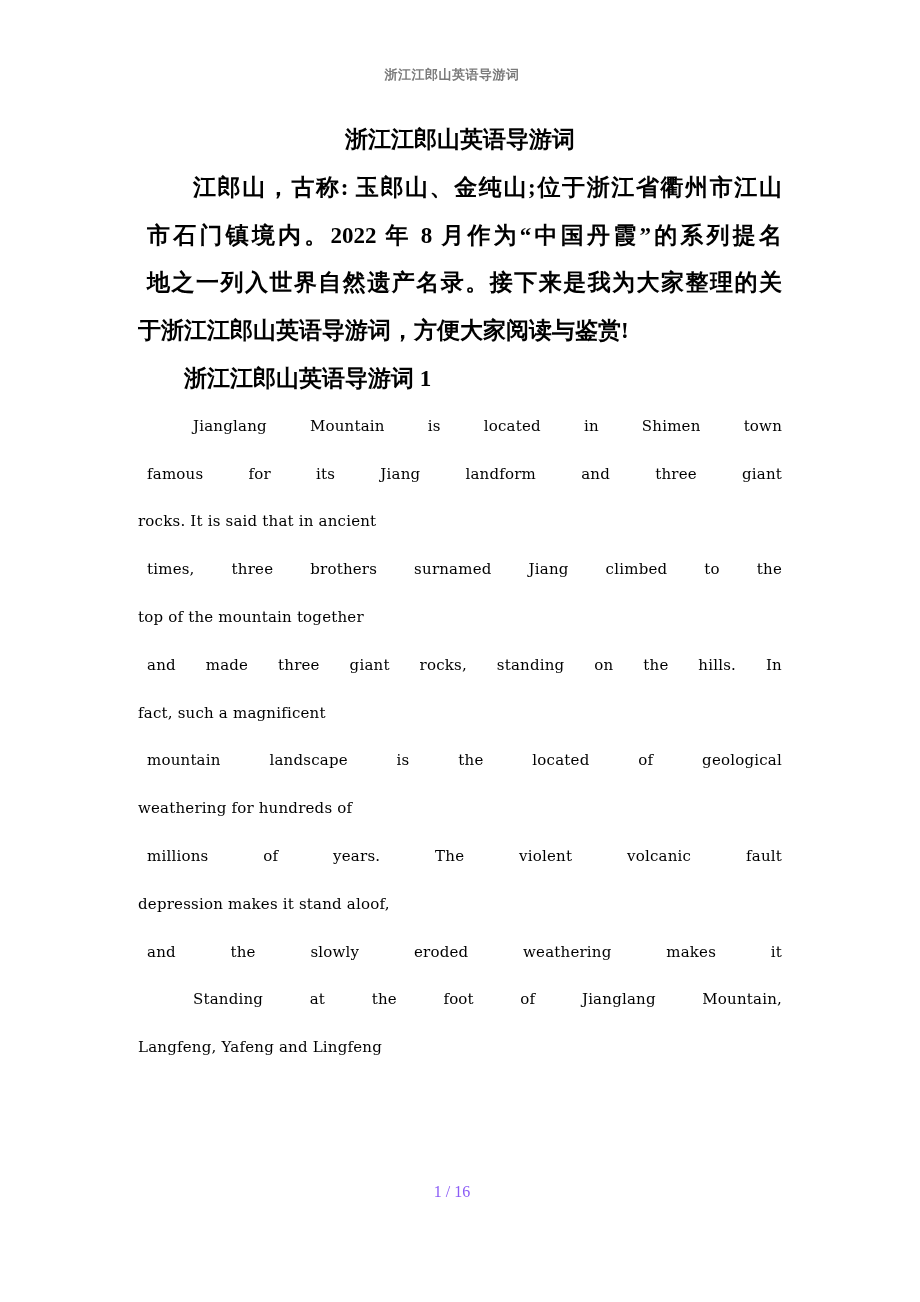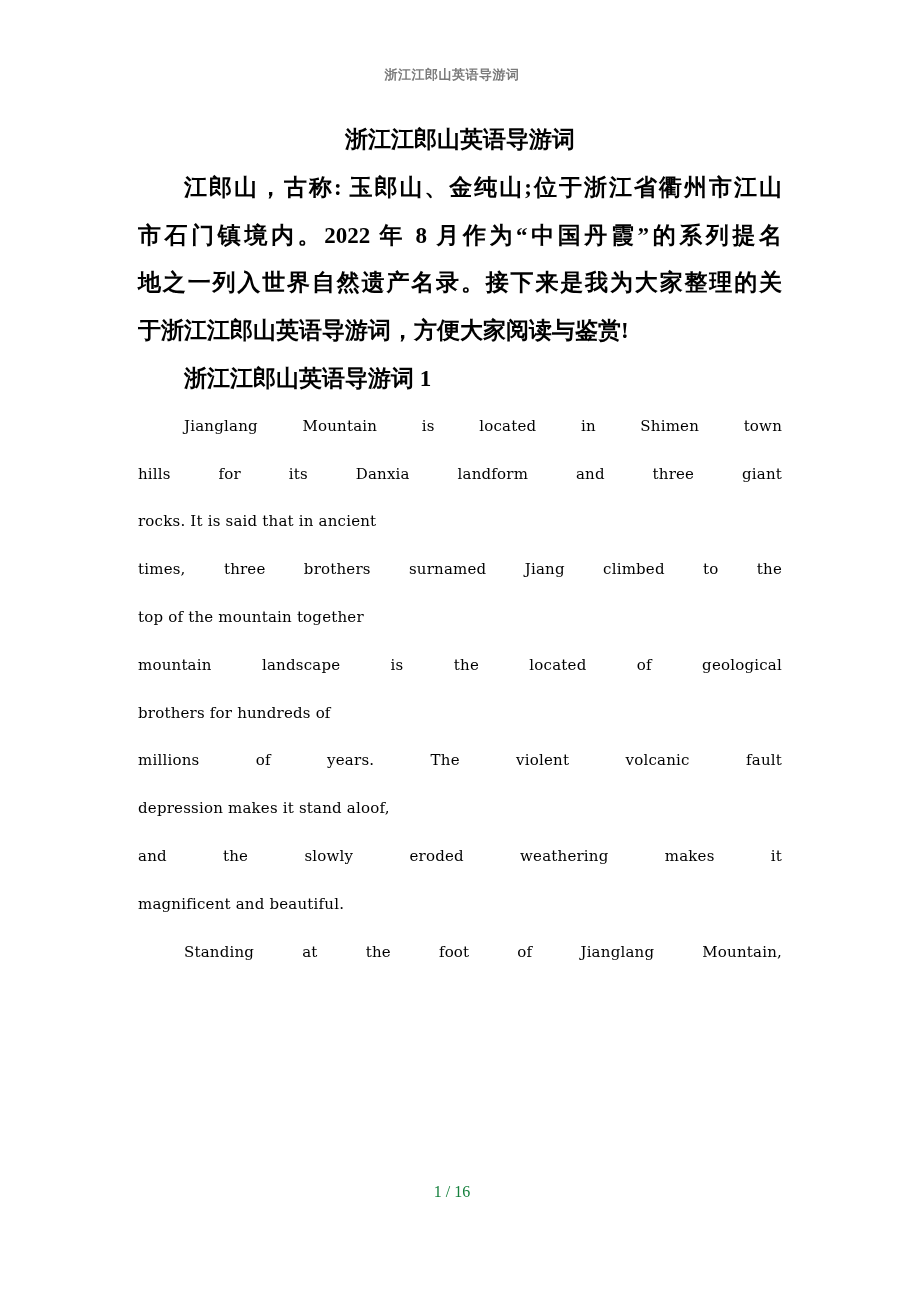--- a/index.html
+++ b/index.html
@@ -47,34 +47,35 @@
     font-family: "Liberation Serif", serif;
   }
   .en {
     font-family: "DejaVu Serif", serif;
     font-size: 15px;
     letter-spacing: 0.2px;
   }
   .just {
     text-align: justify;
     text-align-last: justify;
+    margin-left: 9px;
   }
   .indent {
     padding-left: 46px;
   }
   .footer {
     position: absolute;
     top: 1168px;
     left: 0;
     width: 100%;
     text-align: center;
     font-family: "Liberation Serif", serif;
     font-size: 16px;
     line-height: 47.8px;
-    color: #15803d;
+    color: #8b5cf6;
   }
 </style>
 </head>
 <body>
 
 <div class="page">
 
   <div class="header">
     <span>浙江江郎山英语导游词</span>
   </div>
@@ -90,47 +91,51 @@
       <div class="line zh">于浙江江郎山英语导游词，方便大家阅读与鉴赏!</div>
     </div>
 
     <div class="line zh indent">浙江江郎山英语导游词 1</div>
 
     <div>
       <div class="line en just indent">Jianglang Mountain is located in Shimen town</div>
     </div>
 
     <div>
-      <div class="line en just">hills for its Danxia landform and three giant</div>
+      <div class="line en just">famous for its Jiang landform and three giant</div>
       <div class="line en">rocks. It is said that in ancient</div>
     </div>
 
     <div>
       <div class="line en just">times, three brothers surnamed Jiang climbed to the</div>
       <div class="line en">top of the mountain together</div>
     </div>
 
+    <div>
+      <div class="line en just">and made three giant rocks, standing on the hills. In</div>
+      <div class="line en">fact, such a magnificent</div>
+    </div>
 
     <div>
       <div class="line en just">mountain landscape is the located of geological</div>
-      <div class="line en">brothers for hundreds of</div>
+      <div class="line en">weathering for hundreds of</div>
     </div>
 
     <div>
       <div class="line en just">millions of years. The violent volcanic fault</div>
       <div class="line en">depression makes it stand aloof,</div>
     </div>
 
     <div>
       <div class="line en just">and the slowly eroded weathering makes it</div>
-      <div class="line en">magnificent and beautiful.</div>
     </div>
 
     <div>
       <div class="line en just indent">Standing at the foot of Jianglang Mountain,</div>
+      <div class="line en">Langfeng, Yafeng and Lingfeng</div>
     </div>
 
   </div>
 
   <div class="footer">
     <span>1 / 16</span>
   </div>
 
 </div>
 

